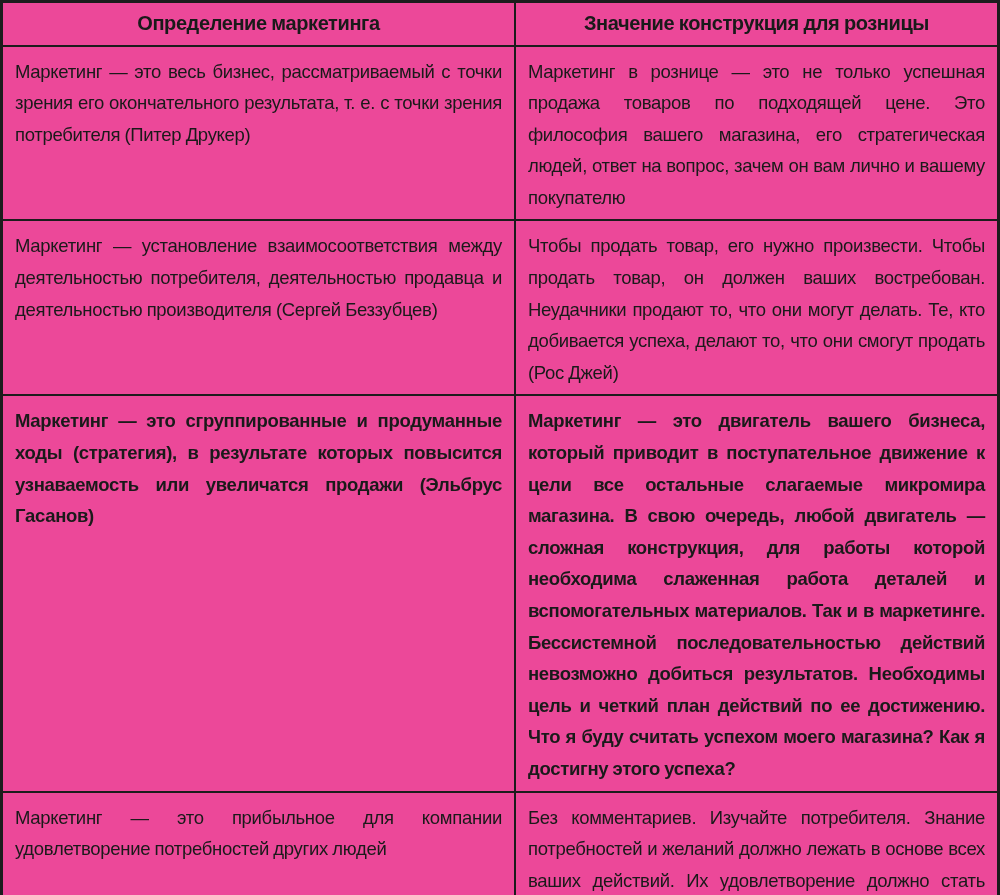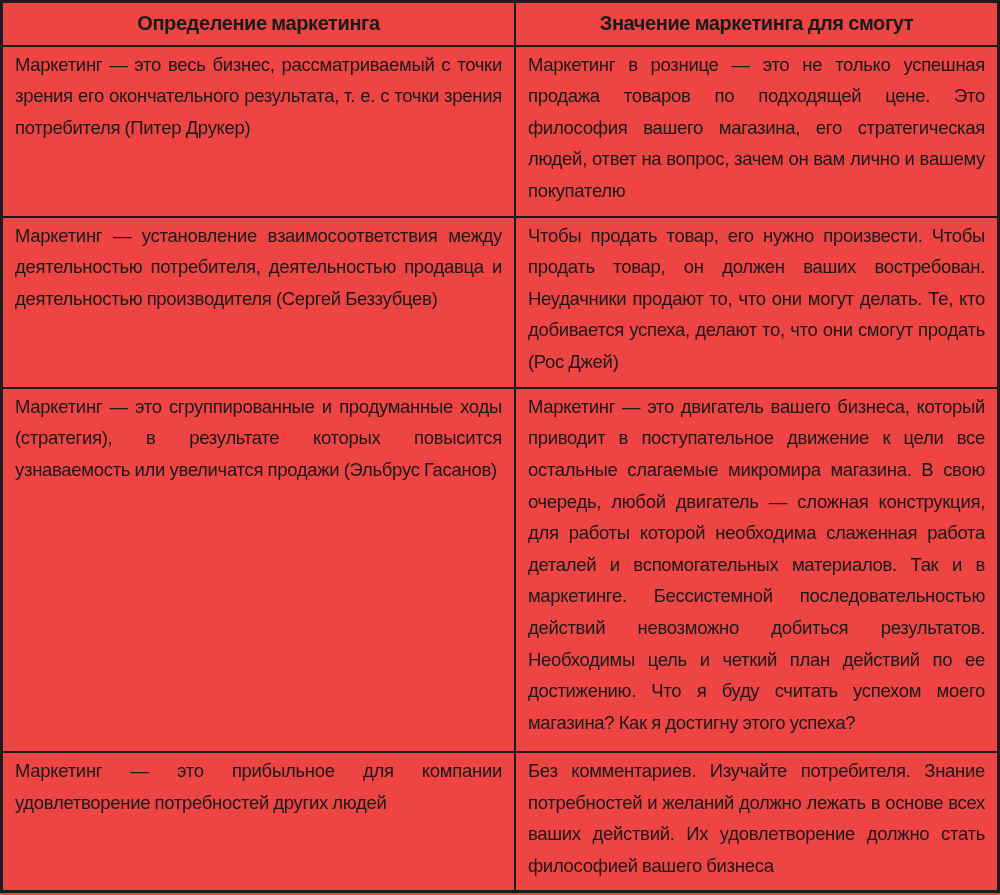--- a/index.html
+++ b/index.html
@@ -3,77 +3,77 @@
 <meta charset="utf-8">
 <style>
   html, body {
     margin: 0;
     padding: 0;
     background: #ffffff;
   }
   .page {
     width: 1000px;
     height: 895px;
-    background: #ef4444;
+    background: #ec4899;
     box-sizing: border-box;
     overflow: hidden;
     font-family: "Liberation Sans", "DejaVu Sans", sans-serif;
     color: #1a1a1a;
   }
   table.marketing-table {
     width: 1000px;
     height: 893px;
     border-collapse: collapse;
     table-layout: fixed;
     border: 3px solid #1c1c1c;
   }
   table.marketing-table col.col-def  { width: 51.5%; }
   table.marketing-table col.col-mean { width: 48.5%; }
   table.marketing-table th,
   table.marketing-table td {
     border: 2px solid #1c1c1c;
     vertical-align: top;
     box-sizing: border-box;
-    padding: 2px 12px 6px 12px;
+    padding: 9px 12px 6px 12px;
     font-size: 18.5px;
     line-height: 31.6px;
     letter-spacing: -0.3px;
     text-align: justify;
     hyphens: auto;
     -webkit-hyphens: auto;
     word-spacing: -0.5px;
   }
   table.marketing-table th {
     font-weight: bold;
     font-size: 20px;
     text-align: center;
     vertical-align: middle;
     padding: 4px 8px;
     letter-spacing: -0.4px;
     font-stretch: condensed;
   }
   tr.header-row { height: 44px; }
   tr.row-1 { height: 127px; }
   tr.row-2 { height: 127px; margin-top: 11px; }
-  tr.row-3 { height: 308px; }
+  tr.row-3 { height: 308px; font-weight: bold; }
   tr.row-4 { height: 133px; }
 </style>
 </head>
 <body>
 
 <div class="page">
   <table class="marketing-table">
     <colgroup>
       <col class="col-def">
       <col class="col-mean">
     </colgroup>
     <thead>
       <tr class="header-row">
         <th>Определение маркетинга</th>
-        <th>Значение маркетинга для смогут</th>
+        <th>Значение конструкция для розницы</th>
       </tr>
     </thead>
     <tbody>
       <tr class="row-1">
         <td>Маркетинг — это весь бизнес, рассматриваемый с точки зрения его окончательного результата, т. е. с точки зрения потребителя (Питер Друкер)</td>
         <td>Маркетинг в рознице — это не только успешная продажа товаров по подходящей цене. Это философия вашего магазина, его стратегическая людей, ответ на вопрос, зачем он вам лично и вашему покупателю</td>
       </tr>
       <tr class="row-2">
         <td>Маркетинг — установление взаимосоответствия между деятельностью потребителя, деятельностью продавца и деятельностью производителя (Сергей Беззубцев)</td>
         <td>Чтобы продать товар, его нужно произвести. Чтобы продать товар, он должен ваших востребован. Неудачники продают то, что они могут делать. Те, кто добивается успеха, делают то, что они смогут продать (Рос Джей)</td>

